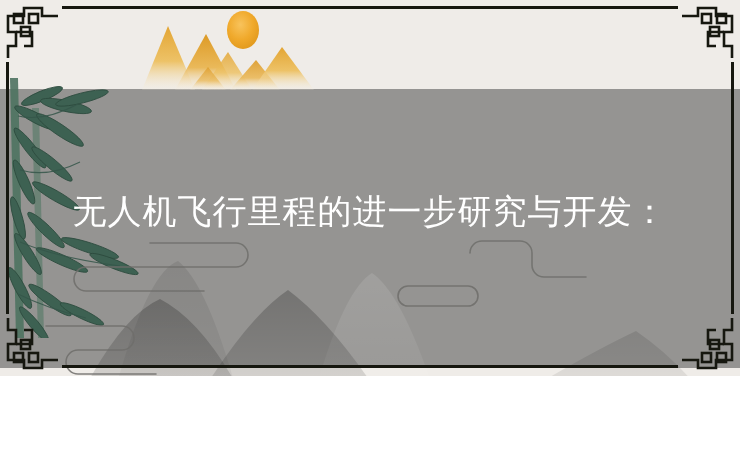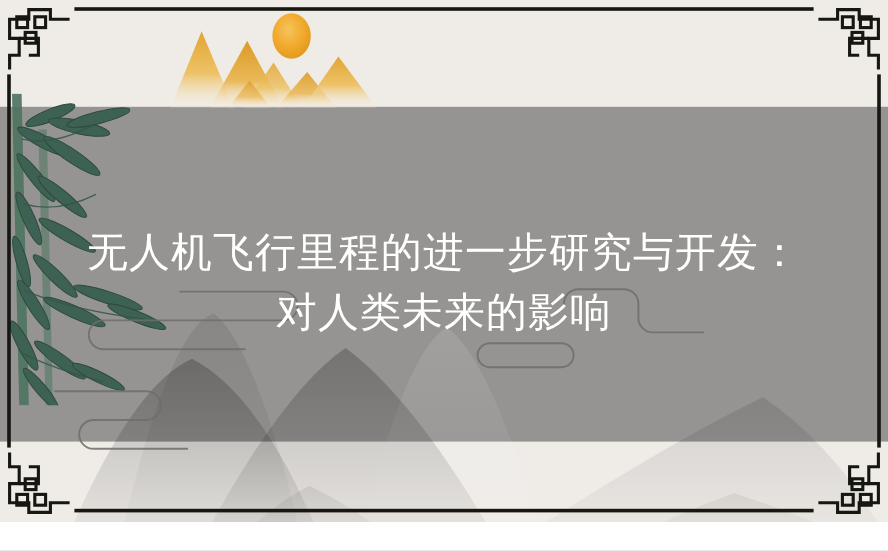--- a/index.html
+++ b/index.html
@@ -8,21 +8,21 @@
     padding: 0;
     background: #ffffff;
   }
   body {
     font-family: "Liberation Sans", sans-serif;
   }
 
   .poster {
     position: relative;
     width: 740px;
-    height: 435px;
+    height: 376px;
     overflow: hidden;
     background: #efece8;
   }
 
   
   .bg-base {
     position: absolute;
     inset: 0;
     background: #efece8;
   }
@@ -268,16 +268,15 @@
         <rect x="12" y="12" width="9" height="9"></rect>
         <rect x="27" y="12" width="9" height="9"></rect>
         <rect x="19" y="25" width="9" height="9"></rect>
         <path d="M14 30 H30 V44 H22"></path>
       </g>
     </svg>
   </div>
 
   <div class="title-block">
     <span class="title-line">无人机飞行里程的进一步研究与开发：</span>
-    <span class="title-line">对人类未来的影响</span>
   </div>
 
 </div>
 
 </body></html>

